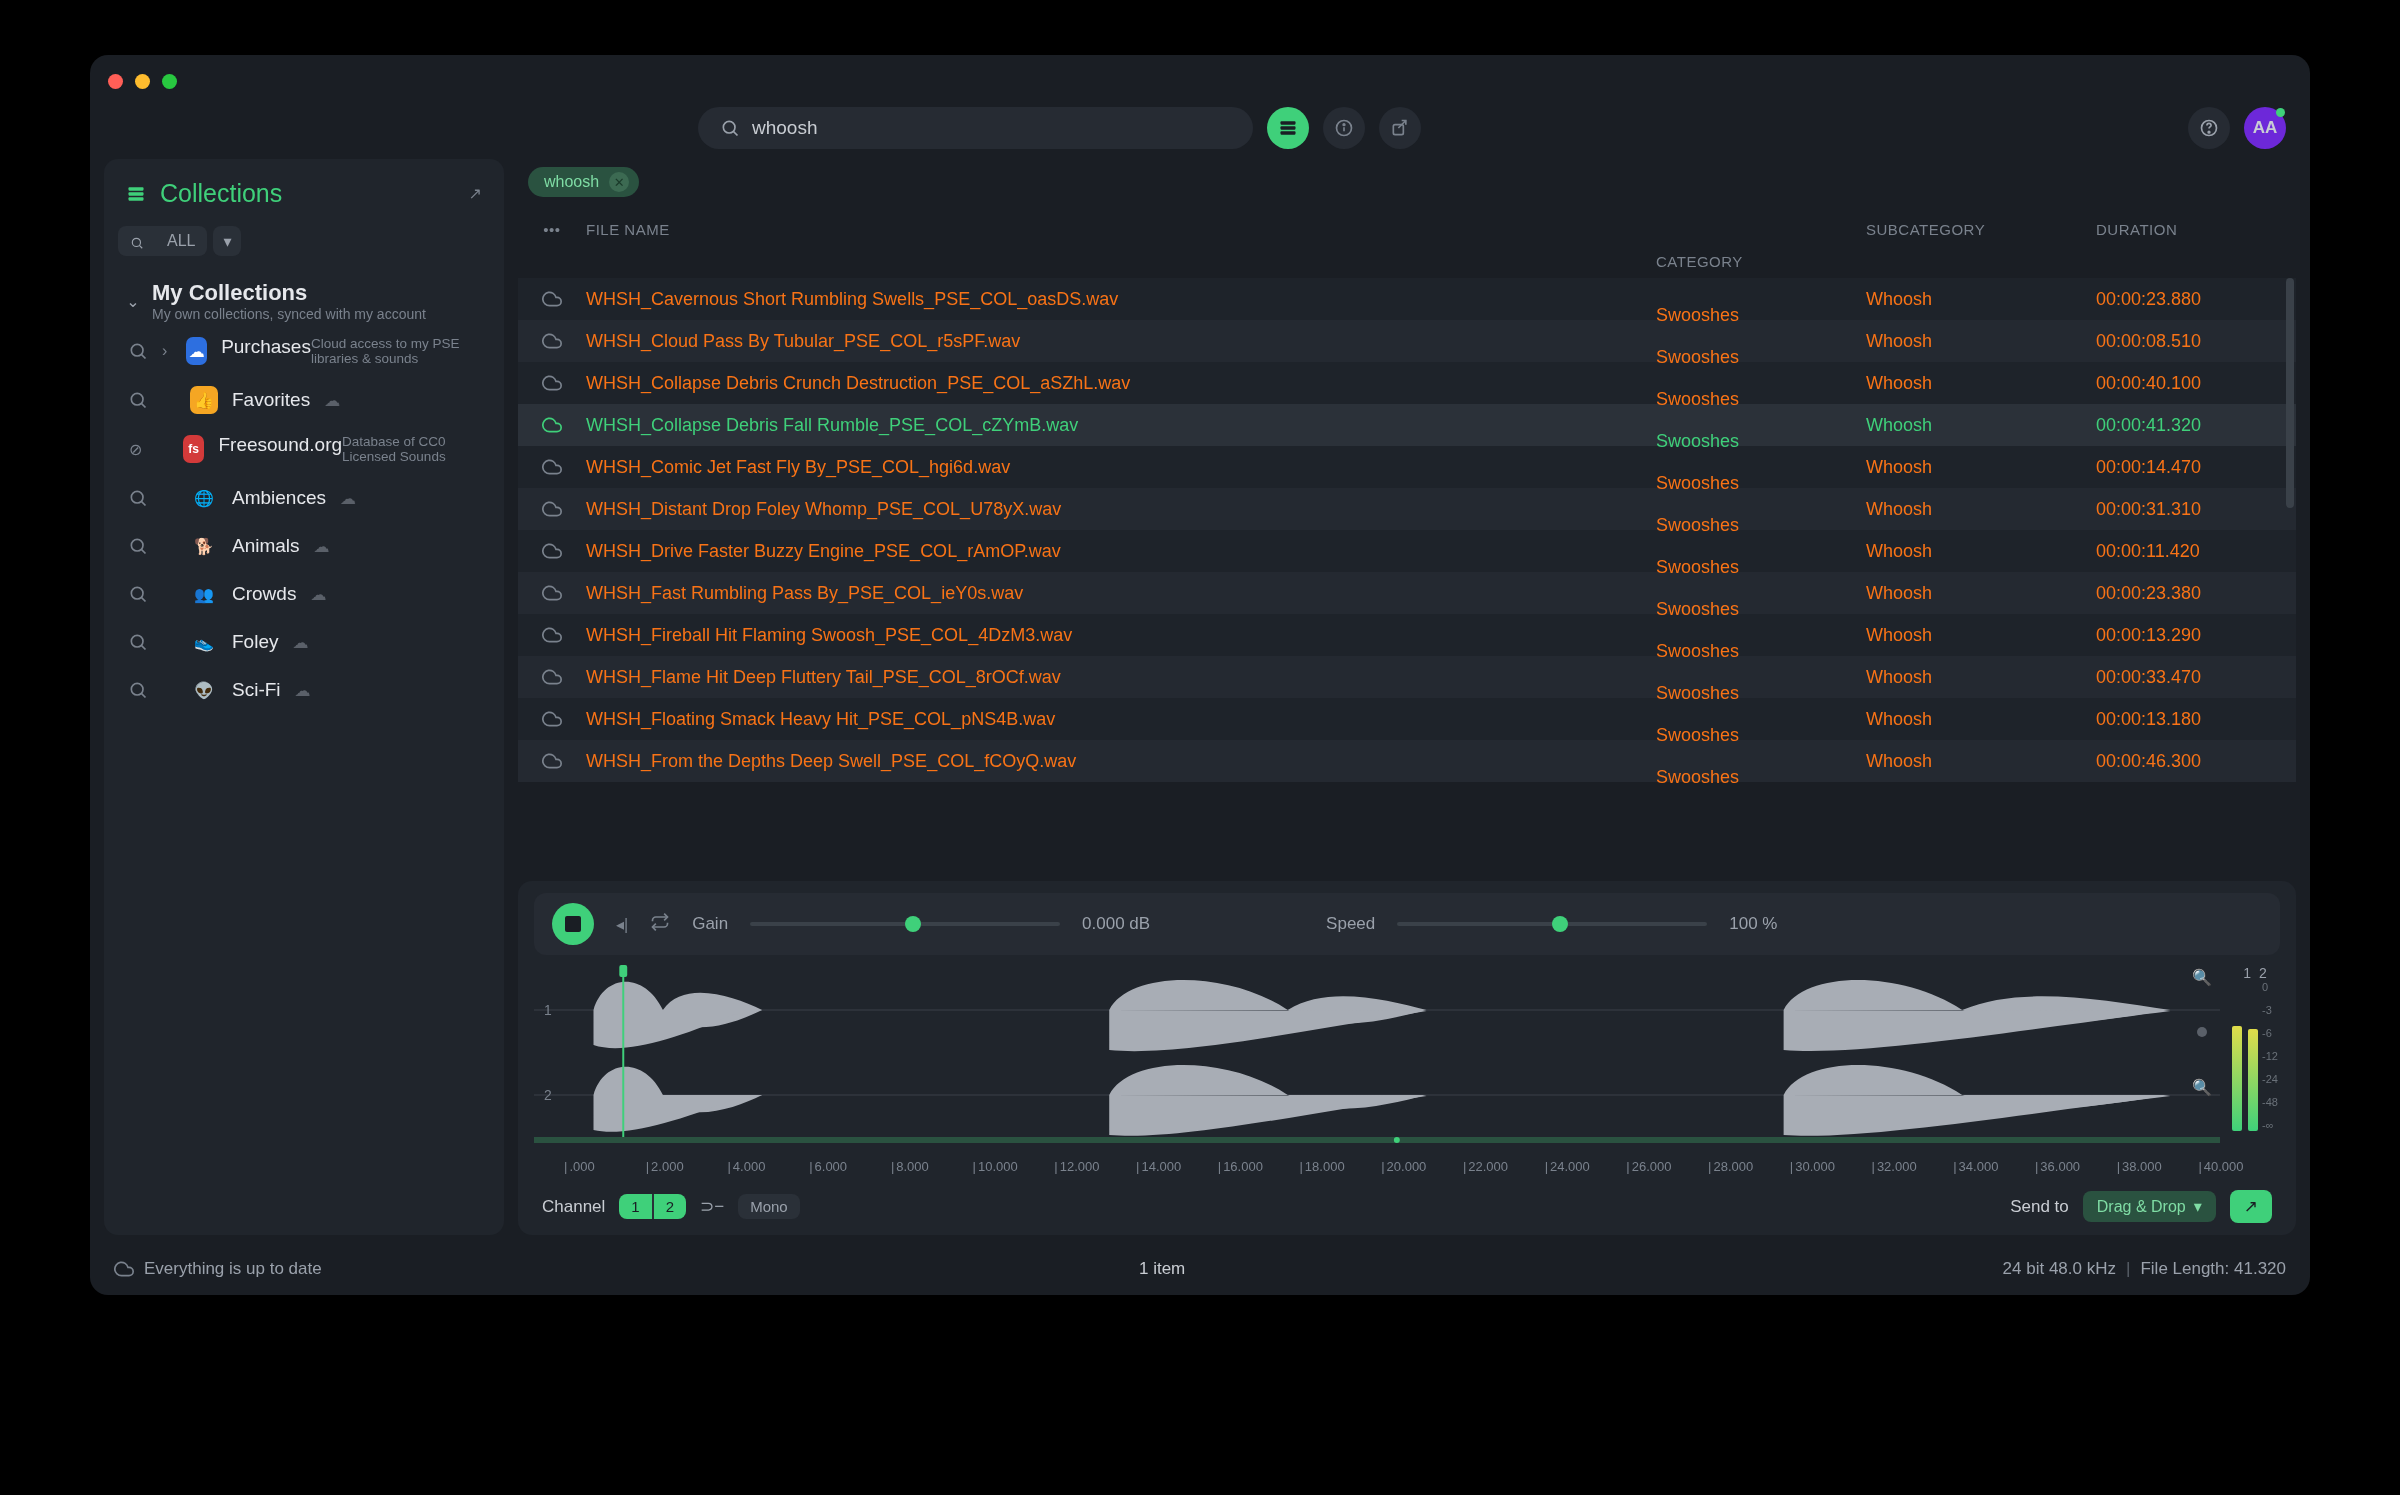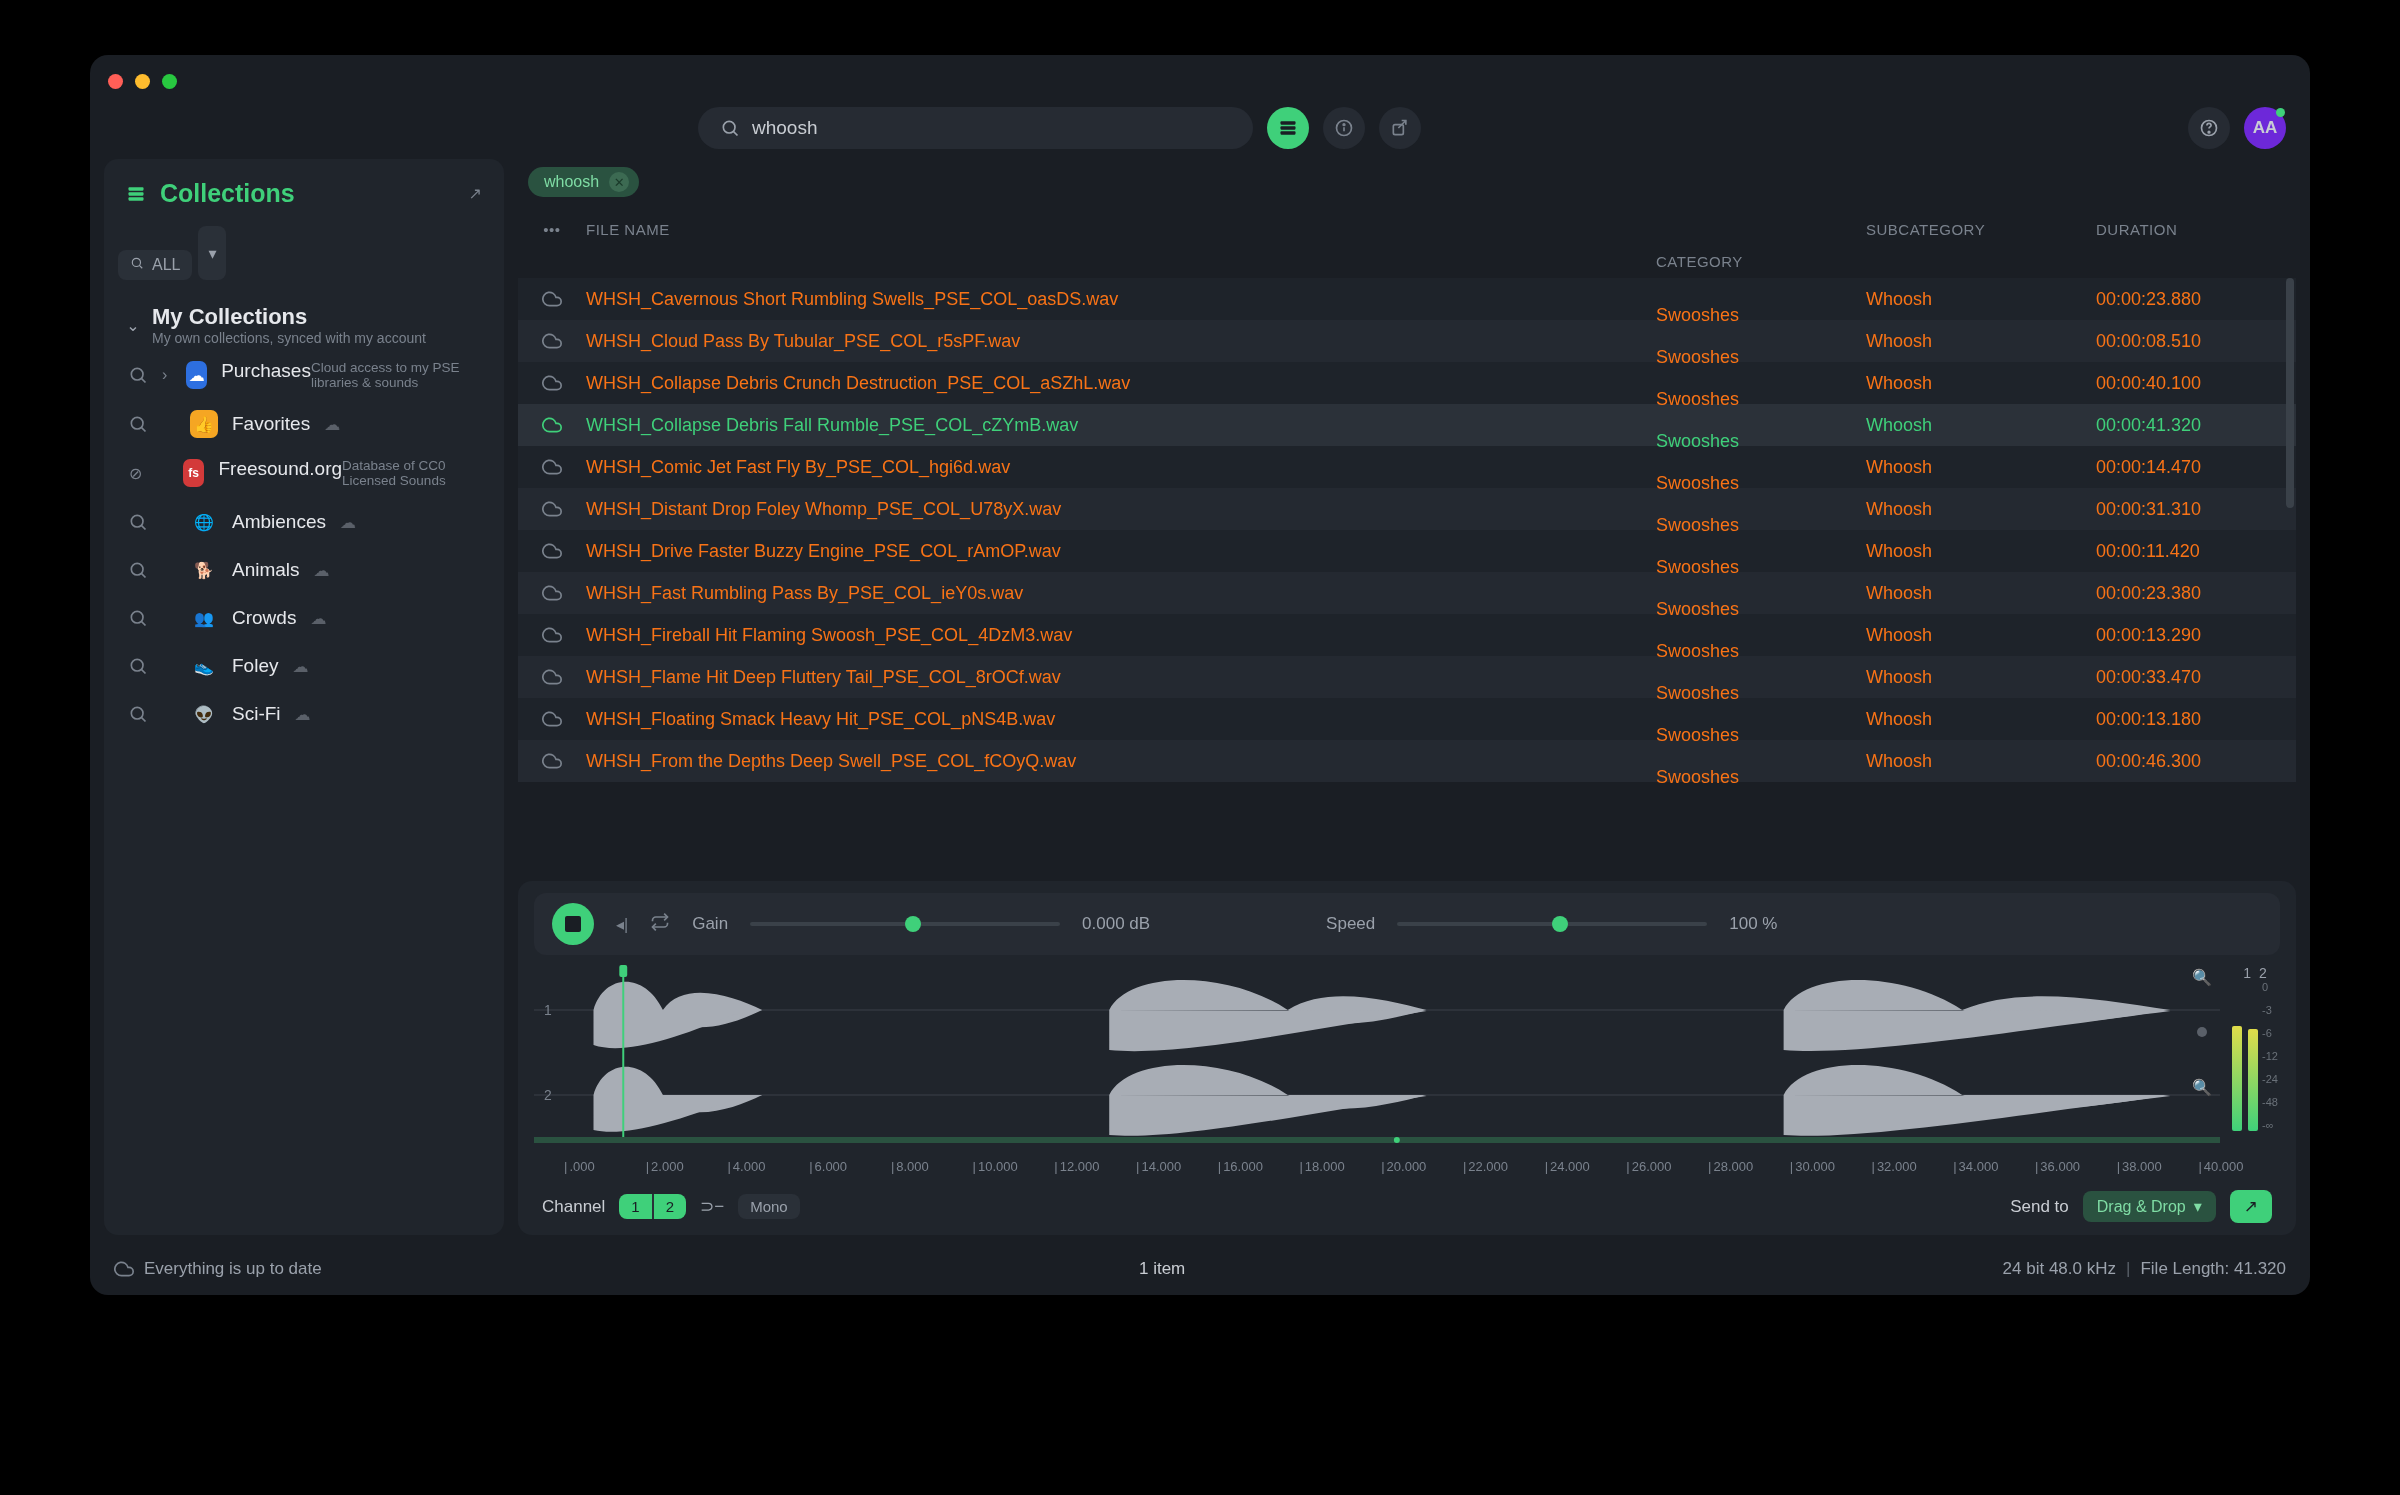--- a/index.html
+++ b/index.html
@@ -21,24 +21,24 @@
 .iconbtn.primary { background: #3fd07a; color: #1a1e24; }
 .iconbtn.muted { background: #262b33; color: #7a828d; }
 .flex1 { flex: 1; }
 .avatar { width: 42px; height: 42px; border-radius: 50%; background: #6d28d9; color: #c9cdd3; display: flex; align-items: center; justify-content: center; font-size: 17px; font-weight: 700; position: relative; }
 .avatar::after { content: ""; position: absolute; top: 1px; right: 1px; width: 9px; height: 9px; border-radius: 50%; background: #3fd07a; }
 
 .body { flex: 1; display: flex; padding: 0 14px 14px 14px; gap: 14px; overflow: hidden; }
 
 .sidebar { width: 400px; background: #20252c; border-radius: 14px; display: flex; flex-direction: column; padding: 14px; overflow: hidden; }
 .side-head { display: flex; align-items: center; gap: 14px; padding: 6px 8px 18px 8px; }
-.side-head .title { color: #3fd07a; font-size: 25px; font-weight: 700; flex: 1; }
+.side-head .title { color: #3fd07a; font-size: 25px; font-weight: 400; flex: 1; }
 .side-head .pop { color: #7a828d; }
 .allrow { display: flex; gap: 6px; padding: 0 0 10px 0; }
-.allpill { background: #2a3038; border-radius: 8px; padding: 6px 12px; display: flex; align-items: flex-start; gap: 8px; color: #9aa1ab; font-size: 16px; margin-top: 24px; }
+.allpill { background: #2a3038; border-radius: 8px; padding: 6px 12px; display: flex; align-items: flex-end; gap: 23px; color: #9aa1ab; font-size: 16px; }
 .dropbtn { background: #2a3038; border-radius: 8px; width: 28px; display: flex; align-items: center; justify-content: center; color: #9aa1ab; }
 .side-group { padding: 8px 6px; }
 .grouphead { display: flex; align-items: center; gap: 10px; padding: 6px 0 4px 0; }
 .grouphead .chev { color: #9aa1ab; width: 18px; text-align: center; }
 .grouphead .gt { color: #e6e8ec; font-size: 22px; font-weight: 700; }
 .grouphead .gs { color: #7a828d; font-size: 14px; }
 .side-item { display: flex; align-items: center; gap: 14px; padding: 10px 4px; cursor: pointer; }
 .side-item .mag { color: #7a828d; width: 20px; display:flex; align-items:center; justify-content:center; }
 .side-item .chev2 { color: #7a828d; width: 14px; }
 .badgeicon { width: 28px; height: 28px; border-radius: 7px; display: flex; align-items: center; justify-content: center; font-size: 16px; }

